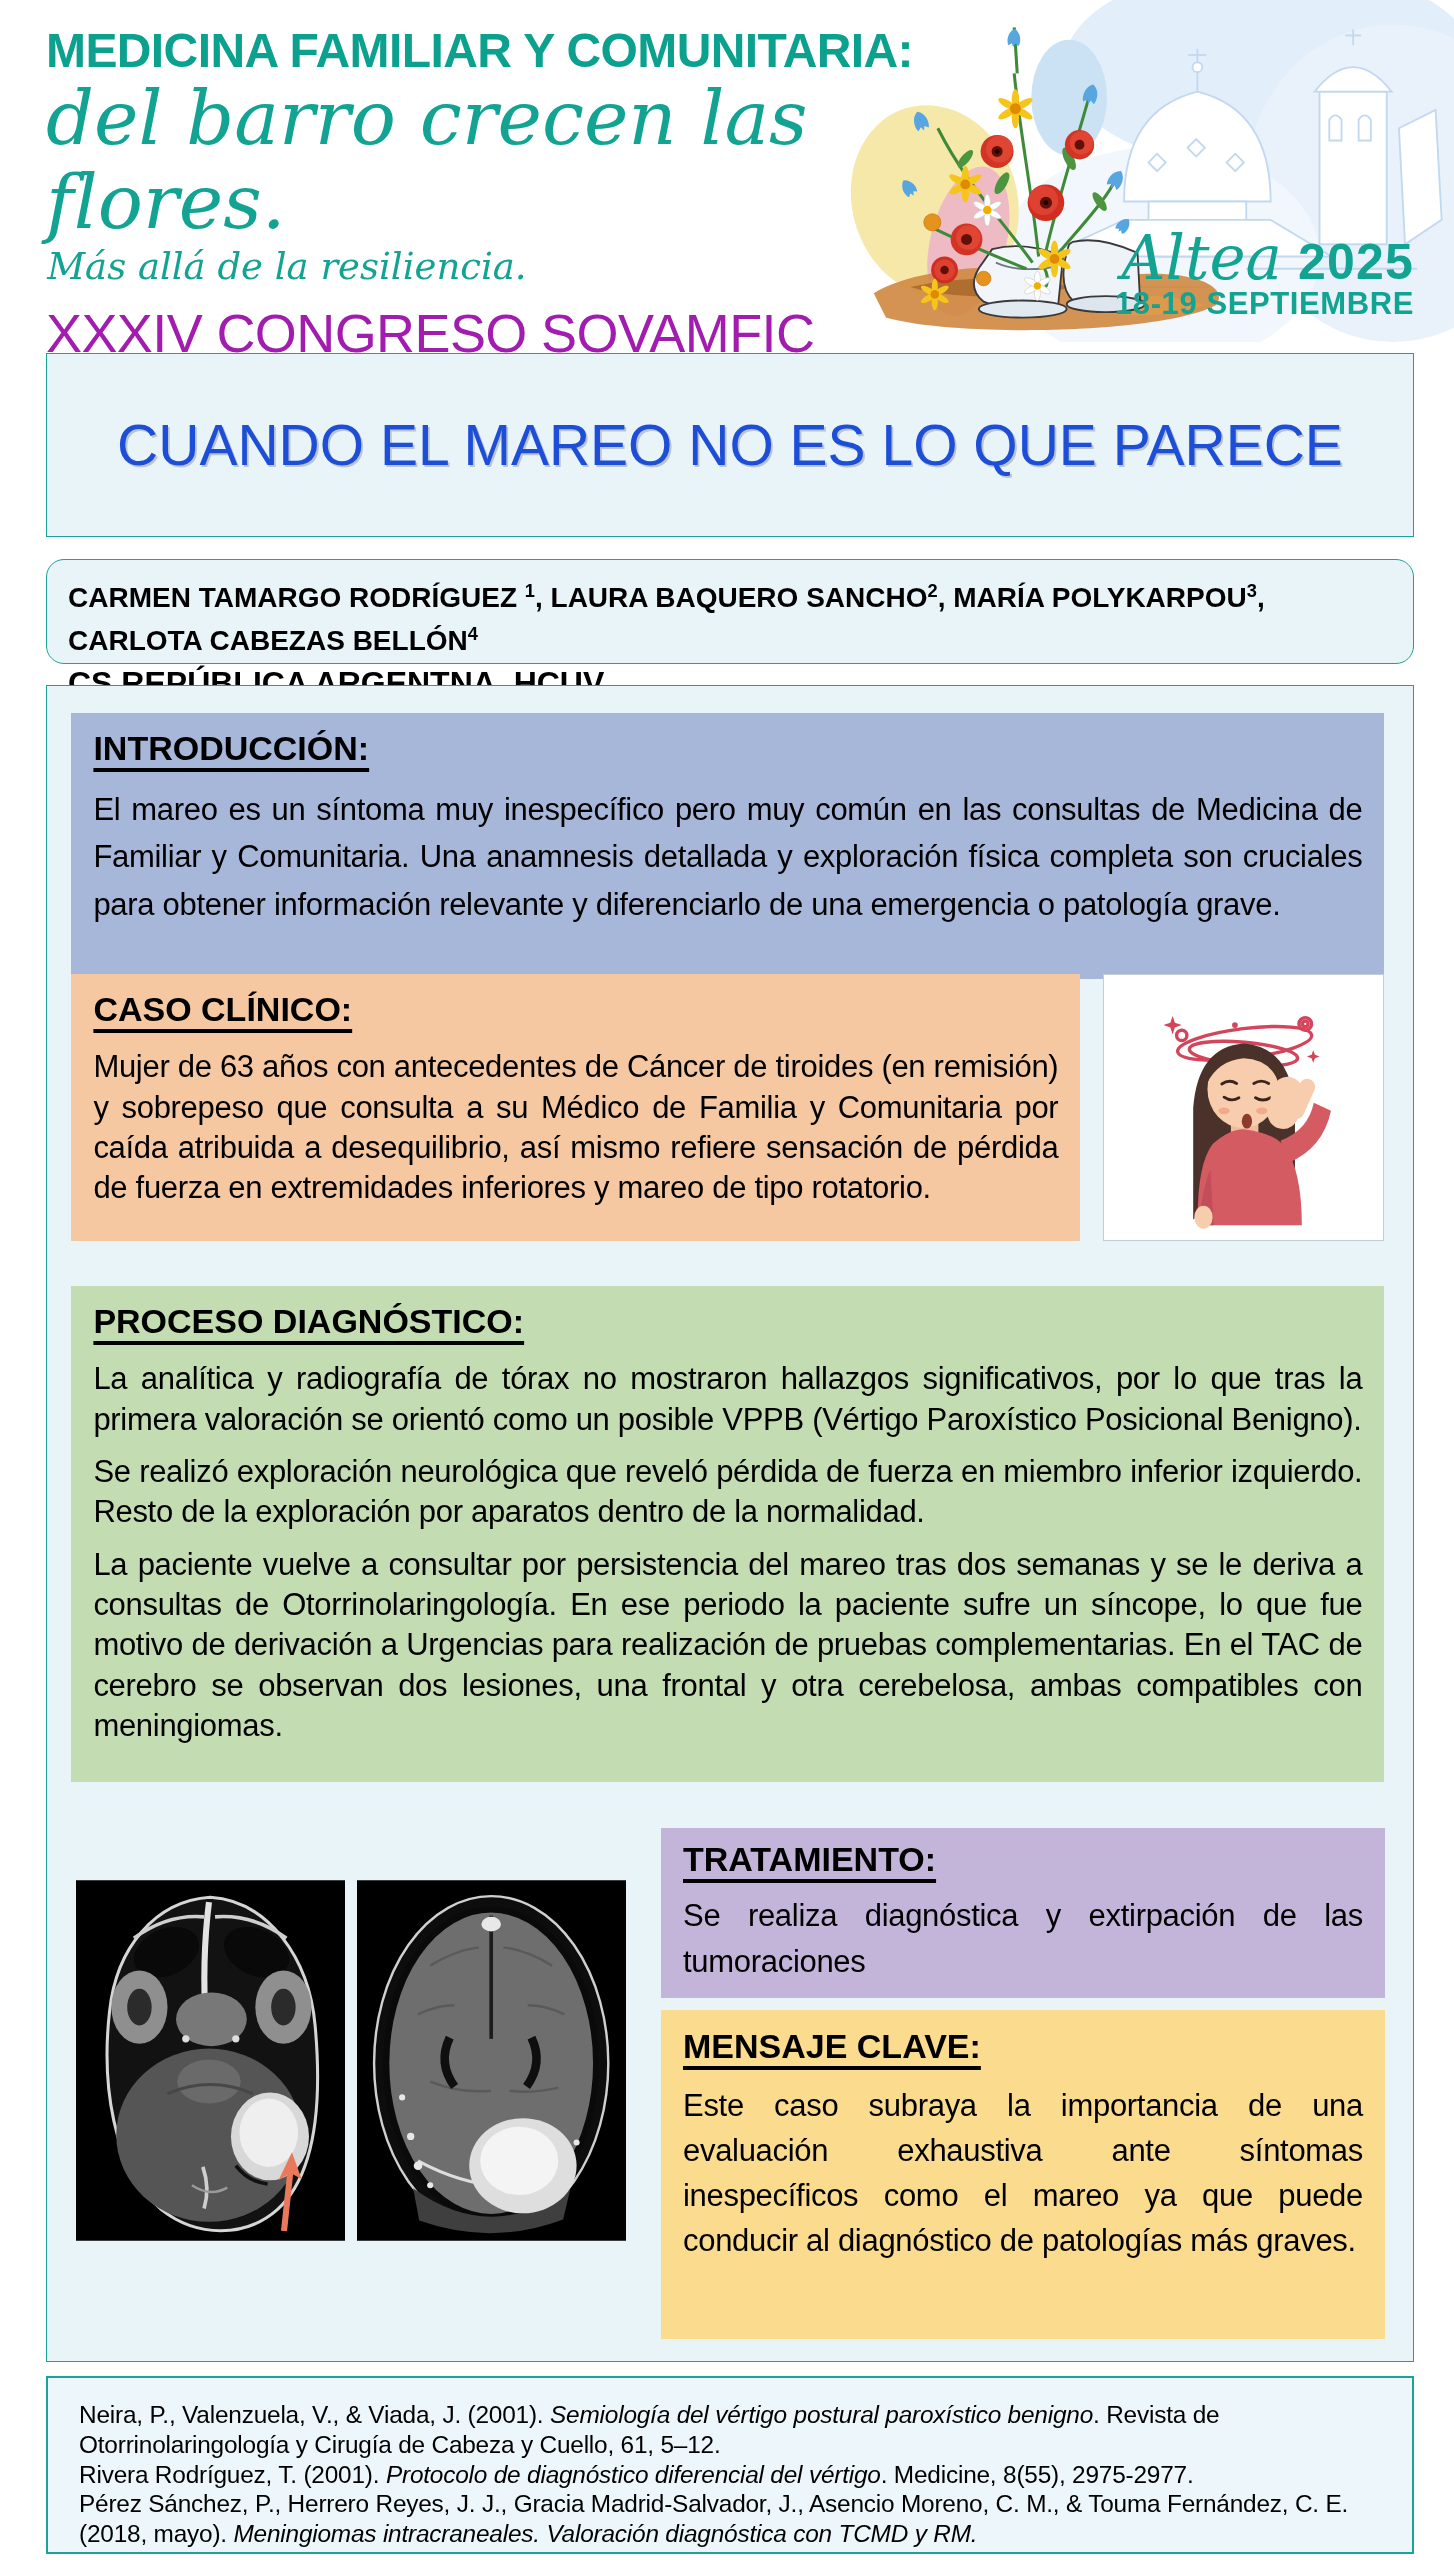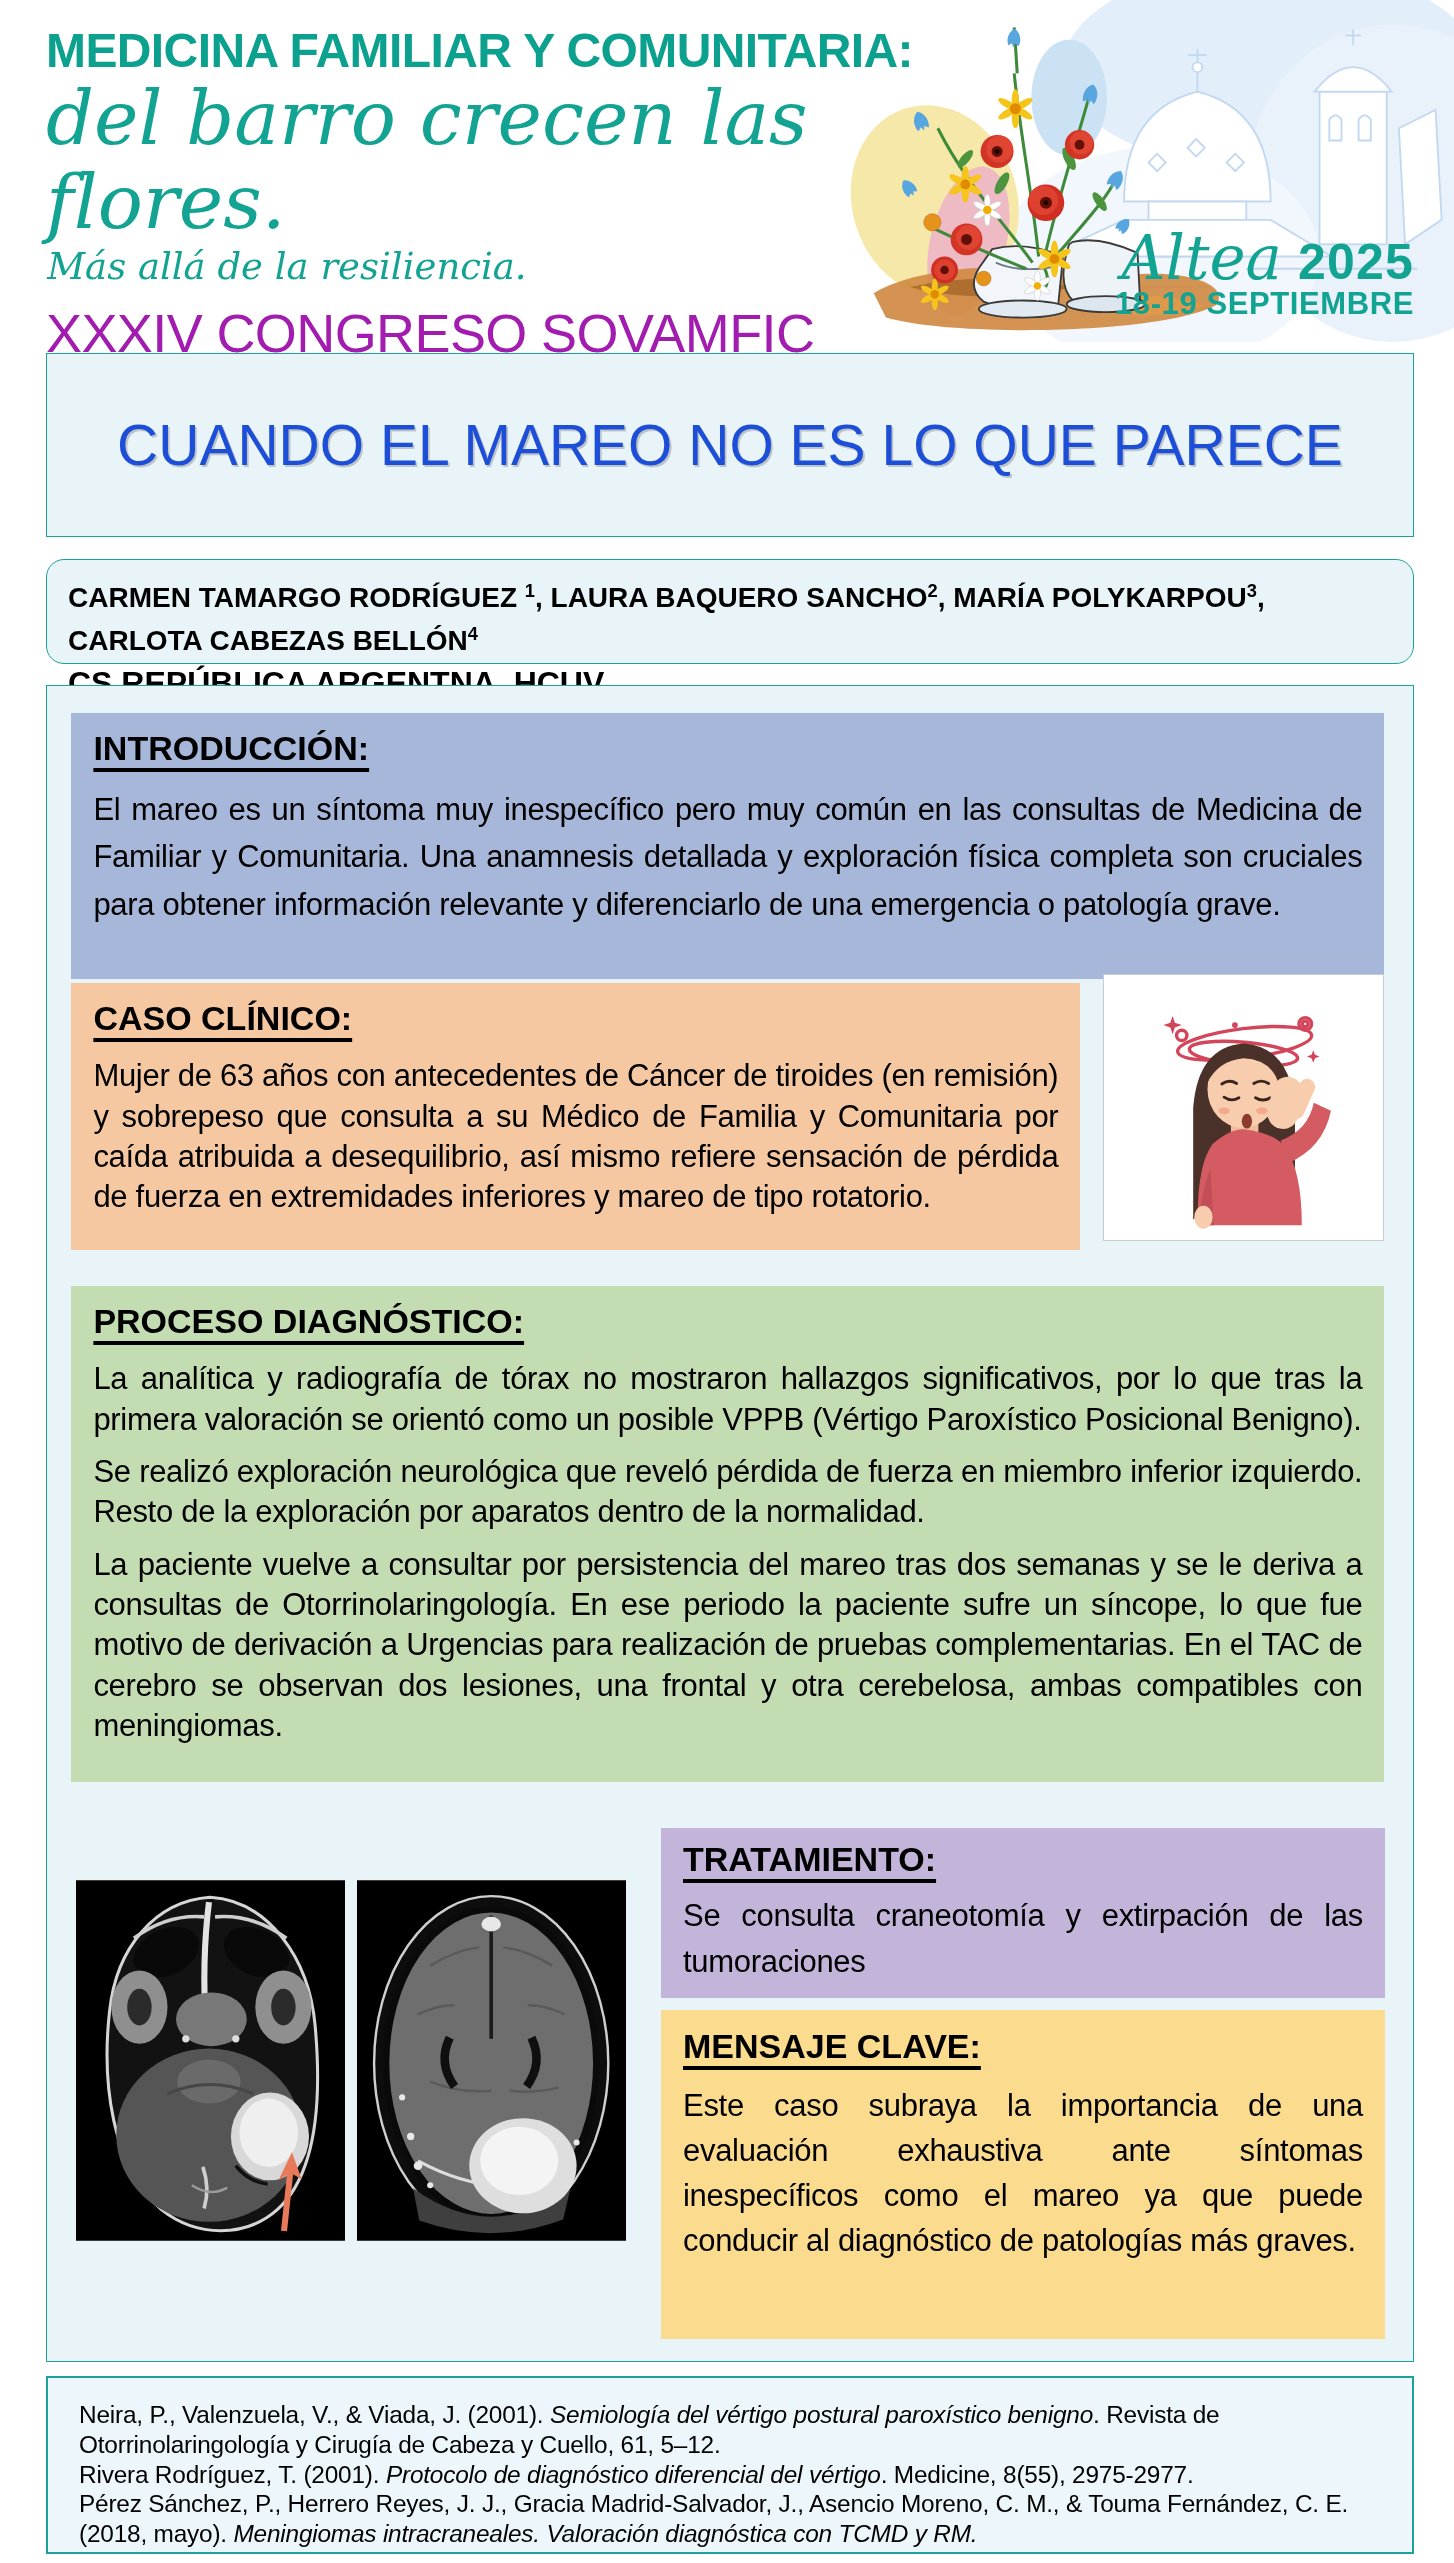--- a/index.html
+++ b/index.html
@@ -33,21 +33,21 @@
   .main-box{top:685px;height:1677px;}
   
   .block{position:absolute;box-sizing:border-box;padding:16px 22px;}
   .section-title{font-size:34px;font-weight:bold;display:inline-block;margin:0 0 18.3px 0;
     text-decoration:underline;text-decoration-thickness:3.7px;text-underline-offset:8px;}
   .section-body p{margin:0 0 9.8px 0;font-size:31px;line-height:1.32;text-align:justify;letter-spacing:-0.3px;}
   .section-body p:last-child{margin-bottom:0;}
   .intro-block{left:24.4px;top:27px;width:1313px;background:#a7b7da;min-height:266px;}
   .intro-block .section-body p{line-height:1.52;}
   .caso-row{position:absolute;left:24.4px;top:288px;width:1313px;display:flex;gap:23px;}
-  .caso-block{flex:0 0 1009px;background:#f5c8a2;box-sizing:border-box;padding:16px 22px;min-height:267px;margin-top:9px;}
+  .caso-block{flex:0 0 1009px;background:#f5c8a2;box-sizing:border-box;padding:16px 22px;min-height:267px;}
   .caso-block .section-body p{line-height:1.3;}
   .woman-box{flex:0 0 281px;height:267px;background:#ffffff;border:1.2px solid #c4cdd4;box-sizing:border-box;display:flex;align-items:center;justify-content:center;}
   .proceso-block{left:24.4px;top:600px;width:1313px;background:#c3dcb2;min-height:496px;}
   .proceso-block .section-body p{margin-bottom:12.2px;line-height:1.3;}
   .mri{position:absolute;top:1194px;width:269px;height:361px;}
   .mri-left{left:29px;}
   .mri-right{left:310px;}
   .tratamiento-block{left:614px;top:1142px;width:724px;background:#c3b5d9;min-height:145px;padding:12.2px 22px;}
   .tratamiento-block .section-title{margin-bottom:13.4px;}
   .tratamiento-block .section-body p{line-height:1.5;}
@@ -421,21 +421,21 @@
       <path d="M92,505 Q220,598 350,505 L338,556 Q220,600 102,558 Z" fill="#3f3f3f"></path>
 
       <ellipse cx="272" cy="468" rx="88" ry="78" fill="#dedede"></ellipse>
       <ellipse cx="266" cy="460" rx="64" ry="56" fill="#f4f4f4"></ellipse>
     </svg>
   </div>
 
   <div class="block tratamiento-block">
     <span class="section-title">TRATAMIENTO:</span>
     <div class="section-body">
-        <p>Se consulta craneotomía y extirpación de las tumoraciones</p>
+        <p>Se realiza diagnóstica y extirpación de las tumoraciones</p>
       </div>
   </div>
 
   <div class="block mensaje-block">
     <span class="section-title">MENSAJE CLAVE:</span>
     <div class="section-body">
         <p>Este caso subraya la importancia de una evaluación exhaustiva ante síntomas inespecíficos como el mareo ya que puede conducir al diagnóstico de patologías más graves.</p>
       </div>
   </div>
 

